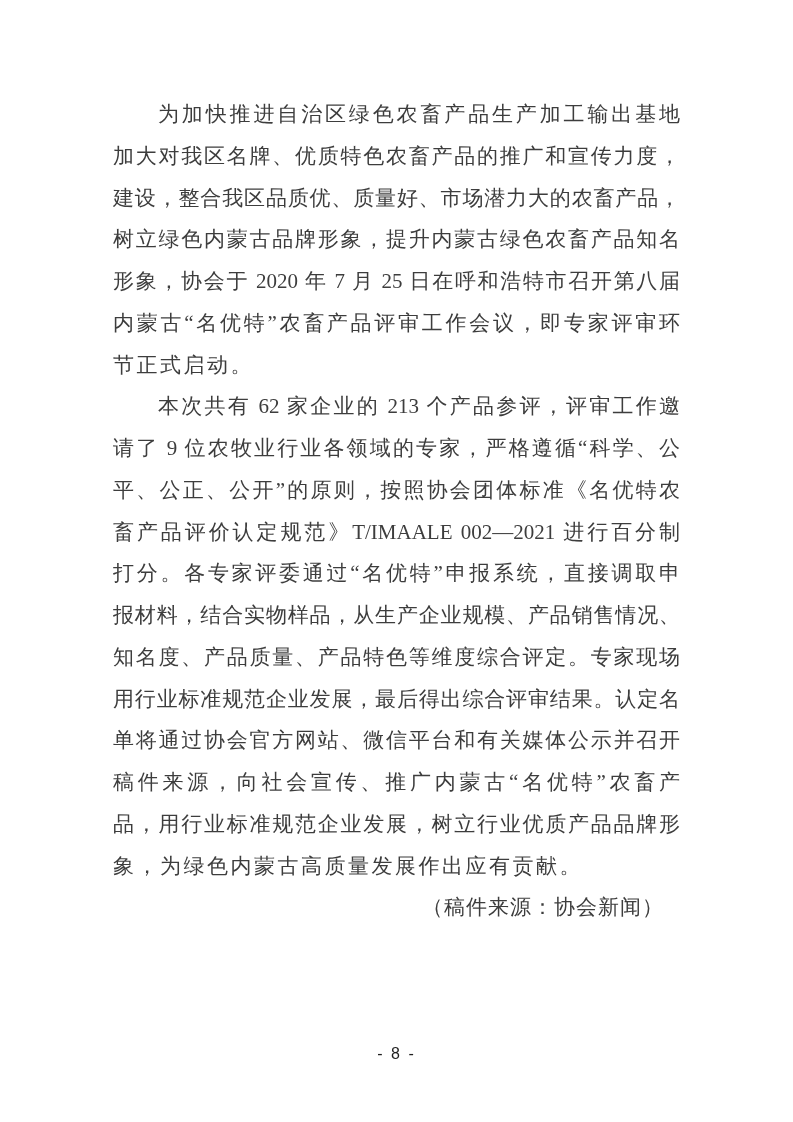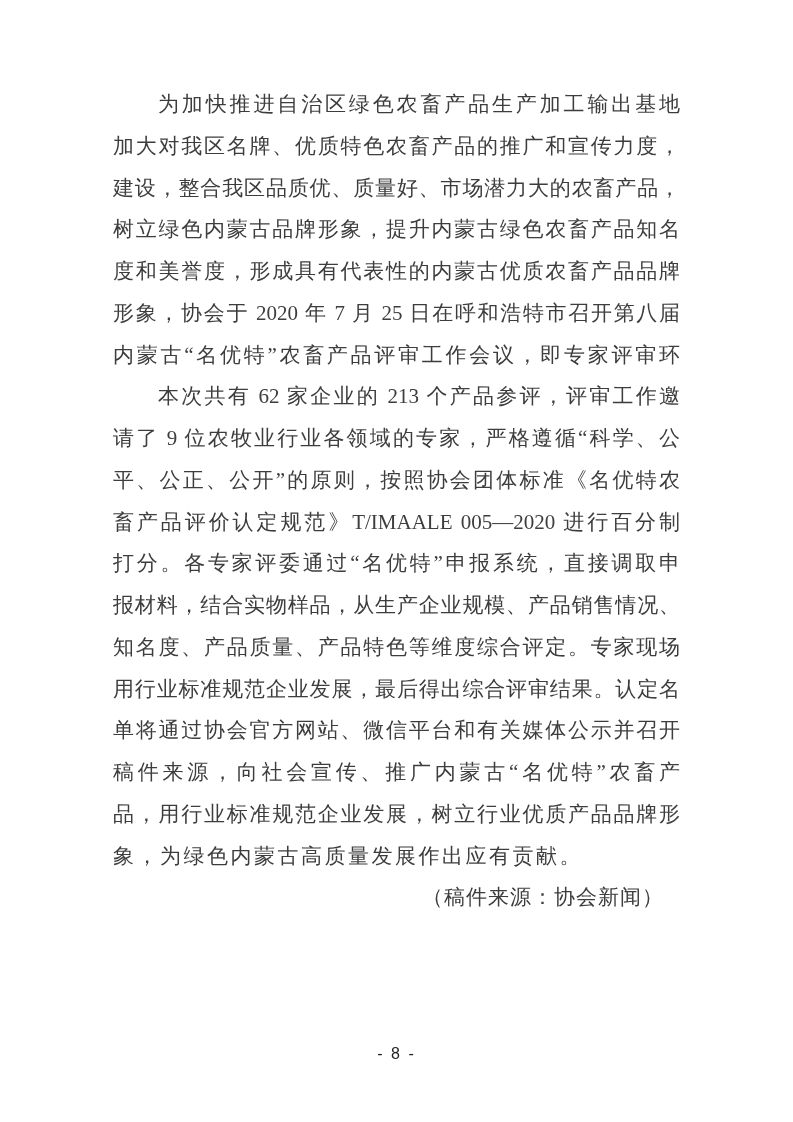--- a/index.html
+++ b/index.html
@@ -12,21 +12,21 @@
     width: 793px;
     height: 1122px;
     background: #ffffff;
     overflow: hidden;
     font-family: "Liberation Serif", "DejaVu Serif", serif;
     color: #3d3d3d;
   }
   .text-block {
     position: absolute;
     left: 113px;
-    top: 84px;
+    top: 94px;
     width: 567px;
   }
   .line {
     margin: 0;
     padding: 0;
     font-size: 21px;
     font-weight: normal;
     height: 41.75px;
     line-height: 41.75px;
     overflow: hidden;
@@ -65,28 +65,28 @@
 </head>
 <body>
 
 <div class="page">
   <div class="text-block">
 
     <p class="line first">为加快推进自治区绿色农畜产品生产加工输出基地</p>
     <p class="line">加大对我区名牌、优质特色农畜产品的推广和宣传力度，</p>
     <p class="line">建设，整合我区品质优、质量好、市场潜力大的农畜产品，</p>
     <p class="line">树立绿色内蒙古品牌形象，提升内蒙古绿色农畜产品知名</p>
-    <p class="line">度和美誉度，形成具有代表性的内蒙古优质农畜产品品牌</p>
     <p class="line">形象，协会于 2020 年 7 月 25 日在呼和浩特市召开第八届</p>
     <p class="line">内蒙古“名优特”农畜产品评审工作会议，即专家评审环</p>
+    <p class="line last">节正式启动。</p>
 
     <p class="line first">本次共有 62 家企业的 213 个产品参评，评审工作邀</p>
     <p class="line">请了 9 位农牧业行业各领域的专家，严格遵循“科学、公</p>
     <p class="line">平、公正、公开”的原则，按照协会团体标准《名优特农</p>
-    <p class="line">畜产品评价认定规范》T/IMAALE 005—2020 进行百分制</p>
+    <p class="line">畜产品评价认定规范》T/IMAALE 002—2021 进行百分制</p>
     <p class="line">打分。各专家评委通过“名优特”申报系统，直接调取申</p>
     <p class="line">报材料，结合实物样品，从生产企业规模、产品销售情况、</p>
     <p class="line">知名度、产品质量、产品特色等维度综合评定。专家现场</p>
     <p class="line">用行业标准规范企业发展，最后得出综合评审结果。认定名</p>
     <p class="line">单将通过协会官方网站、微信平台和有关媒体公示并召开</p>
     <p class="line">稿件来源，向社会宣传、推广内蒙古“名优特”农畜产</p>
     <p class="line">品，用行业标准规范企业发展，树立行业优质产品品牌形</p>
     <p class="line last">象，为绿色内蒙古高质量发展作出应有贡献。</p>
 
     <p class="line source">（稿件来源：协会新闻）</p>

